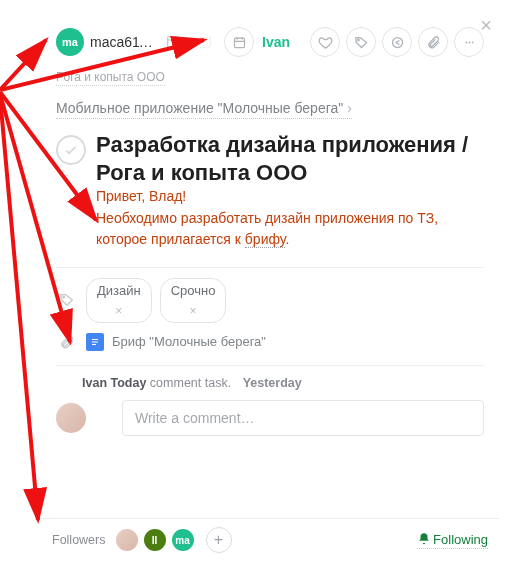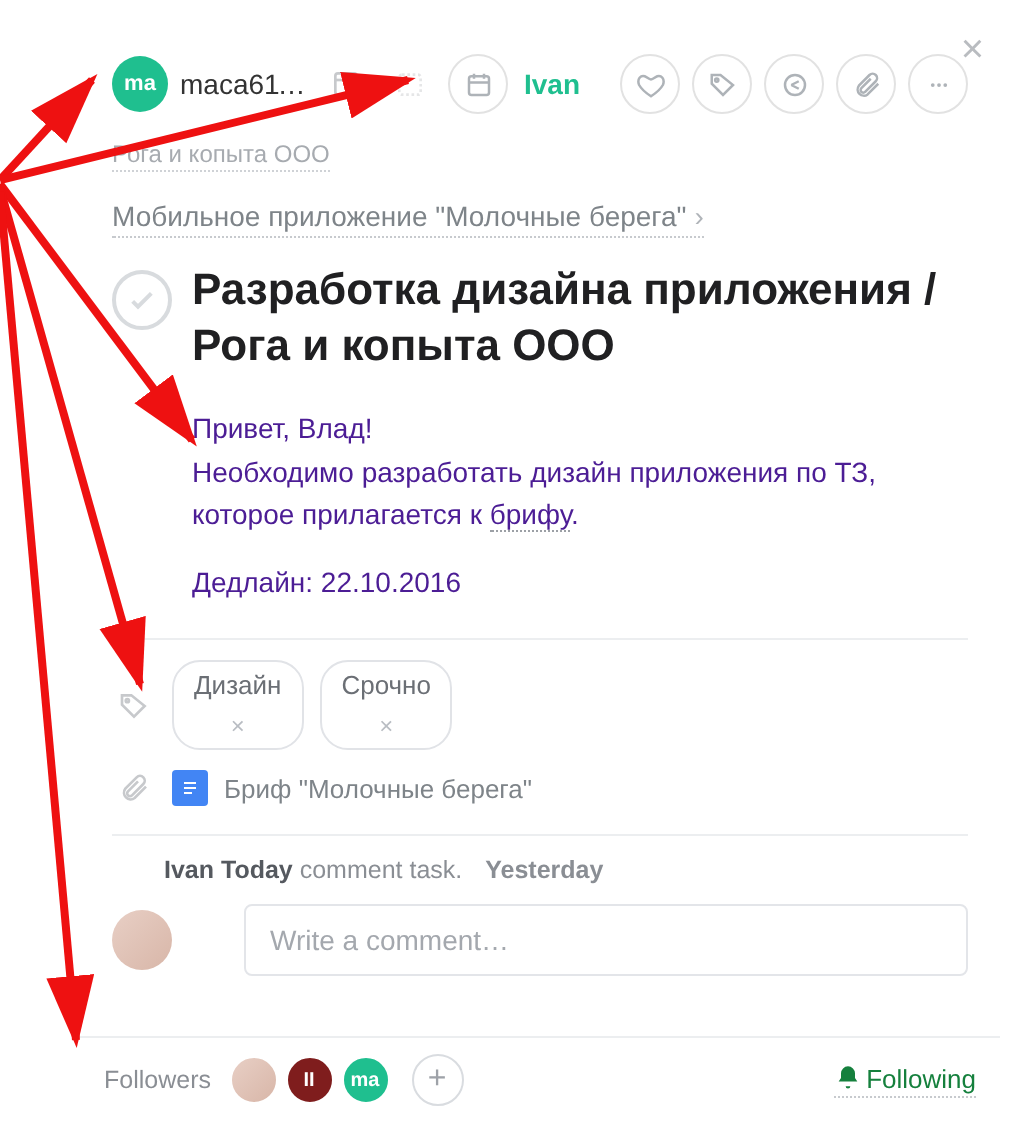--- a/index.html
+++ b/index.html
@@ -85,22 +85,22 @@
     display: flex; align-items: center; justify-content: center;
     color: #d8dbde; margin-top: 4px;
   }
   .check svg { width: 16px; height: 16px; }
   h1.title {
     font-size: 22px; font-weight: 700; color: #202022;
     line-height: 1.25;
   }
 
   .body {
-    margin-left: 40px; margin-top: 18px;
-    font-size: 14px; color: #4c1d95; line-height: 1.45;
+    margin-left: 40px; 
+    font-size: 14px; color: #c2410c; line-height: 1.45;
   }
   .body p { margin-bottom: 2px; }
   .body .linkish { border-bottom: 1px dotted #9ca0a6; }
   .deadline { margin-top: 14px; }
 
   .sep { border: none; border-top: 1px solid #eceef0; }
   .sep1 { margin: 18px 0 10px 0; }
 
   .tag-row {
     display: flex; align-items: center; gap: 8px;
@@ -162,21 +162,21 @@
   }
   .flabel { font-size: 12.5px; color: #8a8e94; }
   .fav {
     width: 26px; height: 26px; border-radius: 50%;
     display: flex; align-items: center; justify-content: center;
     color: #fff; font-size: 10px; font-weight: 700;
     margin-left: -6px; border:2px solid #fff;
   }
   .fav.first { margin-left: 0; }
   .fav.pic { background: linear-gradient(135deg,#e8cfc5,#d8b6a8); }
-  .fav.or { background: #7f1d1d; }
+  .fav.or { background: #4d7c0f; }
   .fav.gr { background: #1fbf8f; }
   .addf {
     width: 26px; height: 26px; border-radius: 50%;
     border: 1px solid #d9dce0; color: #9ea2a8;
     display: flex; align-items: center; justify-content: center;
     font-size: 16px; margin-left: 2px; background:#fff;
   }
   .following {
     display: flex; align-items: center; gap: 2px;
     color: #15803d; font-size: 13px; border-bottom: 1px dotted #c7cace;
@@ -268,21 +268,20 @@
         </svg>
     </div>
     <h1 class="title">Разработка дизайна приложения / Рога и копыта ООО</h1>
   </div>
 
   <div class="body">
     <p>Привет, Влад!</p>
     <p>
       <span>Необходимо разработать дизайн приложения по ТЗ, которое прилагается к </span><span class="linkish">брифу</span><span>.</span>
     </p>
-    <p class="deadline">Дедлайн: 22.10.2016</p>
   </div>
 
   <hr class="sep sep1">
 
   <div class="tag-row">
     <div class="side-ic">
       <svg viewBox="0 0 24 24" fill="none" stroke="currentColor" stroke-width="2">
           <path d="M20 12l-8 8-9-9V4h7l10 8z"></path>
           <circle cx="7" cy="8" r="1.2"></circle>
         </svg>

